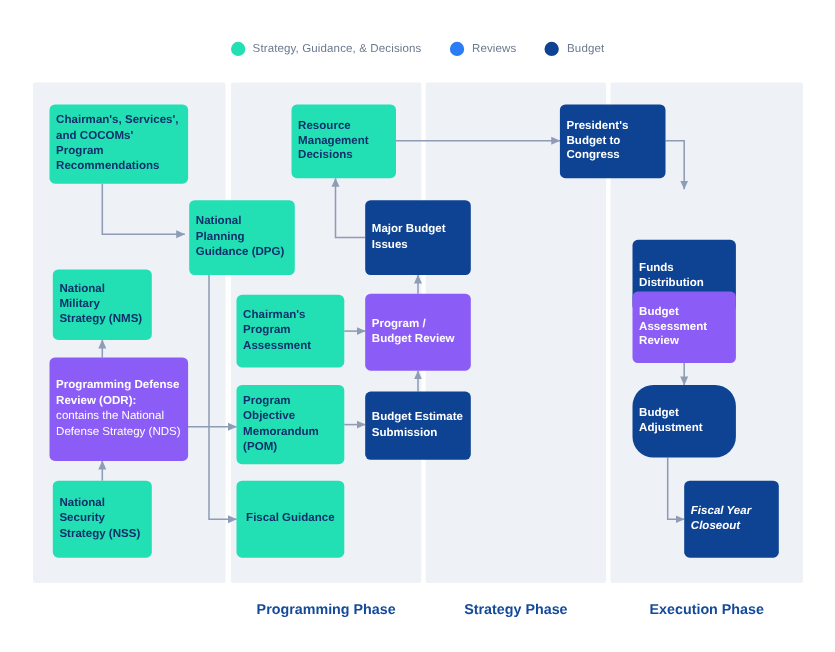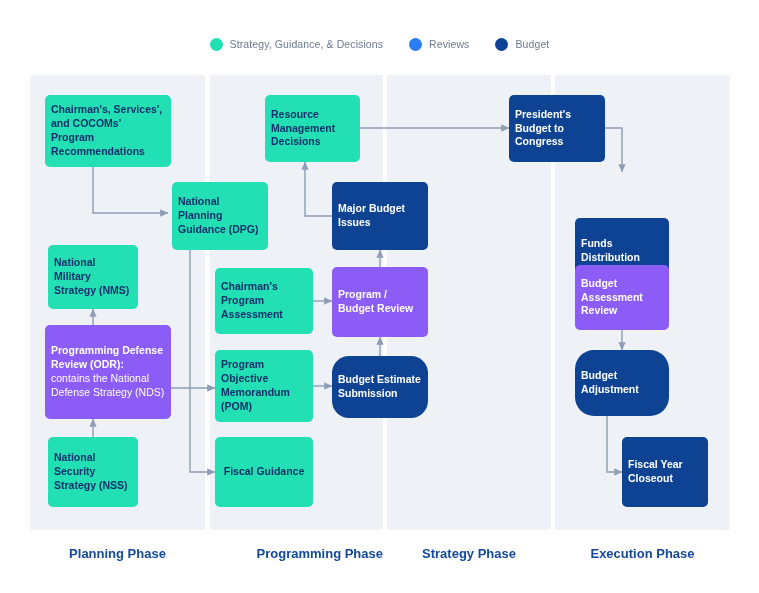--- a/index.html
+++ b/index.html
@@ -20,21 +20,21 @@
   
   .phase-col{position:absolute;top:75px;height:455px;background:#eef1f6;border-radius:2px;}
   #col-planning{left:30px;width:175px;}
   #col-programming{left:210px;width:173px;}
   #col-budgeting{left:387px;width:164px;}
   #col-execution{left:555px;width:175px;}
 
   .phase-label{position:absolute;top:545px;height:18px;line-height:18px;
                font-size:13px;font-weight:bold;color:#13499a;text-align:center;}
   #lbl-planning{left:30px;width:175px;}
-  #lbl-programming{left:210px;width:173px;text-align:right;}
+  #lbl-programming{left:210px;width:173px;}
   #lbl-budgeting{left:387px;width:164px;}
   #lbl-execution{left:555px;width:175px;}
 
   
   .node{position:absolute;border-radius:5px;display:flex;align-items:center;
         justify-content:center;text-align:left;box-sizing:border-box;
         font-size:10.5px;font-weight:bold;line-height:1.33;padding:4px 6px;}
   .node.teal{background:#22dfb4;color:#10306b;}
   .node.blue{background:#8b5cf6;color:#ffffff;}
   .node.navy{background:#0d4392;color:#ffffff;}
@@ -147,42 +147,41 @@
   </div>
 
   <div class="node navy" style="left:332px;top:182px;width:96px;height:68px;">
     <span>Major Budget Issues</span>
   </div>
 
   <div class="node blue" style="left:332px;top:267px;width:96px;height:70px;">
     <span>Program / Budget Review</span>
   </div>
 
-  <div class="node navy" style="left:332px;top:356px;width:96px;height:62px;border-radius:17px;">
+  <div class="node navy" style="left:332px;top:356px;width:96px;height:62px;">
     <span>Budget Estimate Submission</span>
   </div>
 
   <div class="node navy" style="left:509px;top:95px;width:96px;height:67px;">
     <span>President's Budget to Congress</span>
   </div>
 
   <div class="node navy" style="left:575px;top:172px;width:94px;height:65px;margin-top:46px;">
     <span>Funds Distribution</span>
   </div>
 
   <div class="node blue" style="left:575px;top:265px;width:94px;height:65px;">
     <span>Budget Assessment Review</span>
   </div>
 
   <div class="node navy" style="left:575px;top:350px;width:94px;height:66px;border-radius:19px;">
     <span>Budget Adjustment</span>
   </div>
 
-  <div class="node navy" style="left:622px;top:437px;width:86px;height:70px;">
+  <div class="node navy" style="left:622px;top:437px;width:86px;height:70px;font-style:italic;">
     <span>Fiscal Year Closeout</span>
   </div>
 
-  <div class="phase-label" id="lbl-planning">Planning Phase</div>
   <div class="phase-label" id="lbl-programming">Programming Phase</div>
   <div class="phase-label" id="lbl-budgeting">Strategy Phase</div>
   <div class="phase-label" id="lbl-execution">Execution Phase</div>
 
 </div>
 
 </body></html>

